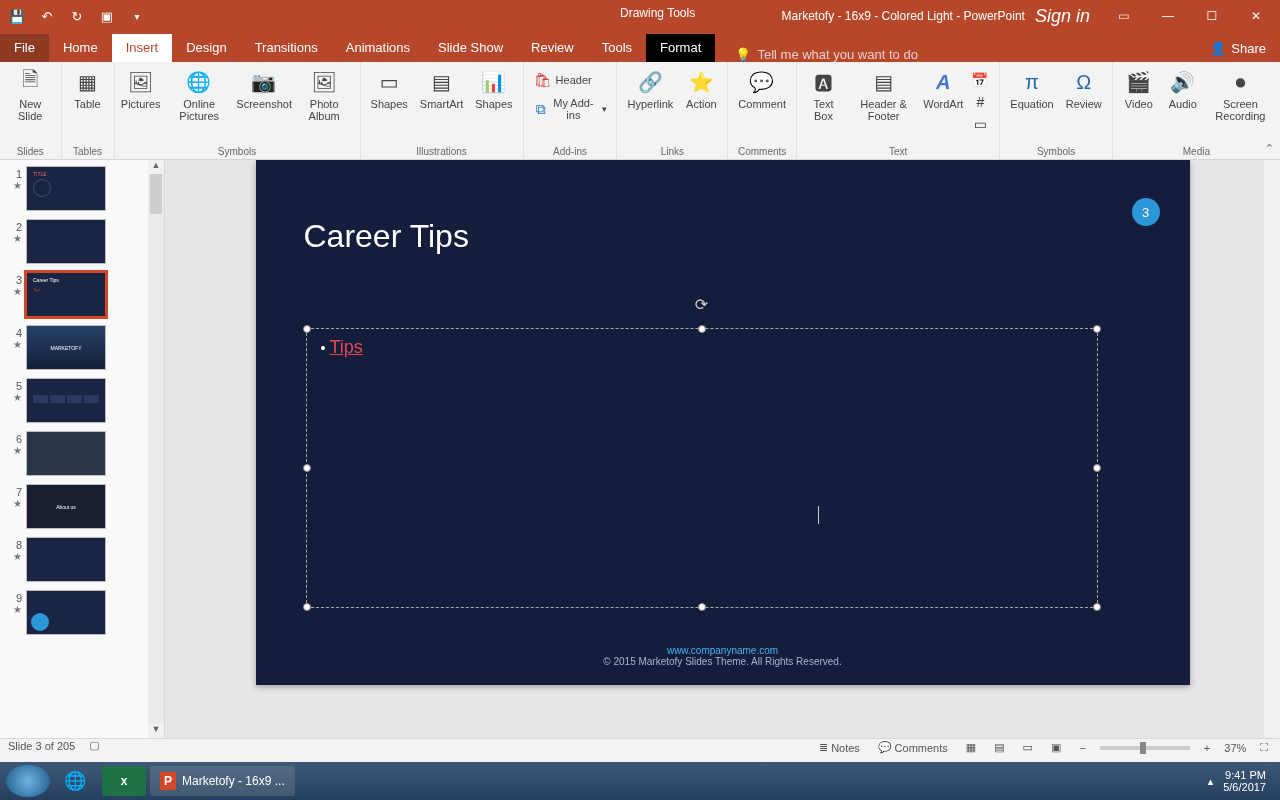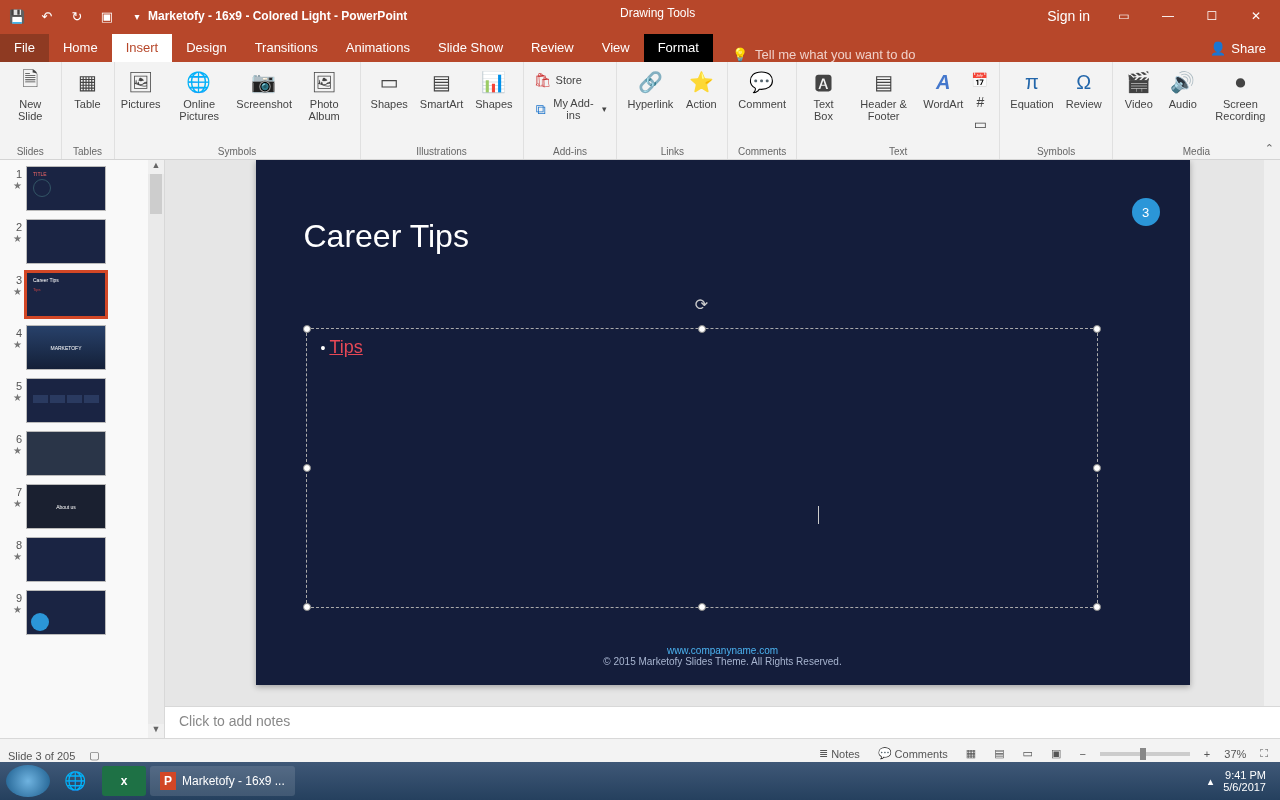--- a/index.html
+++ b/index.html
@@ -2,25 +2,25 @@
 <html><head>
 <meta charset="utf-8">
 <style>
 * { margin: 0; padding: 0; box-sizing: border-box; font-family: "Segoe UI", sans-serif; }
 body { width: 1280px; height: 800px; overflow: hidden; background: #fff; display: flex; flex-direction: column; }
 
 
 .titlebar { height: 32px; background: #B7472A; color: #fff; display: flex; align-items: center; font-size: 12px; }
 .titlebar .qat { display: flex; align-items: center; padding-left: 6px; gap: 8px; }
 .titlebar .qat-icon { width: 22px; height: 22px; display: flex; align-items: center; justify-content: center; font-size: 13px; }
-.titlebar .title-center { flex: 1; text-align: left; font-weight: bold; }
+.titlebar .title-center { flex: 1; text-align: right; }
 .titlebar .title-dt { position: absolute; left: 620px; top: 6px; font-size: 12px; color: #fff; }
 .titlebar .right { display: flex; align-items: center; gap: 4px; padding-right: 4px; }
 .titlebar .rbtn { width: 40px; height: 24px; display: flex; align-items: center; justify-content: center; font-size: 12px; }
-.titlebar .signin { padding: 0 10px; font-size: 14px; }
+.titlebar .signin { padding: 0 10px; font-size: 18px; font-style: italic; }
 
 
 .menustrip { height: 30px; background: #B7472A; display: flex; align-items: flex-end; color: #fff; font-size: 13px; }
 .menustrip .tab { padding: 6px 14px 7px; cursor: pointer; }
 .menustrip .tab.file { background: #8E3A22; }
 .menustrip .tab.active { background: #fff; color: #B7472A; }
 .menustrip .tellme { flex: 1; display: flex; align-items: center; gap: 6px; padding-left: 20px; color: #f0d0c8; }
 .menustrip .tellme .bulb { font-size: 13px; }
 .menustrip .share { padding: 6px 14px; display: flex; align-items: center; gap: 5px; }
 
@@ -66,21 +66,21 @@
 .slide .bullet { position:absolute; top:8px; left:14px; font-size:18px; color:#e74856; text-decoration: underline; }
 .slide .bullet::before { content:"• "; color:#fff; font-size:14px; text-decoration:none; display:inline-block; margin-right:4px; }
 .slide .cursor { position:absolute; top:346px; left:562px; width:1px; height:18px; border-left:1px solid #ccc; }
 .slide .footer { position:absolute; bottom:18px; width:100%; text-align:center; font-size:10px; color:#a7b4cf; }
 .slide .footer a { color:#4bb2f0; text-decoration:none;margin-top:7px; }
 .slide-scroll { width: 16px; background: #f0f0f0; }
 
 .notes { height: 32px; border-top: 1px solid #d8d8d8; padding: 6px 14px; color: #888; font-size: 14px; background: #fff; }
 
 
-.status { height: 24px; background: #f3f3f3; border-top: 1px solid #d8d8d8; display: flex; align-items: flex-end; font-size: 11px; color: #555; padding: 0 8px; }
+.status { height: 24px; background: #f3f3f3; border-top: 1px solid #d8d8d8; display: flex; align-items: flex-start; font-size: 11px; color: #555; padding: 0 8px; }
 .status .left { flex: 1; display:flex; gap:14px; align-items:center; }
 .status .right { display: flex; align-items: center; gap: 10px; }
 .status .vbtn { padding: 2px 4px; display:flex; align-items:center; gap:3px; }
 .status .zoomslider { width: 90px; height: 4px; background: #ccc; position: relative; }
 .status .zoomslider .knob { position:absolute; top:-4px; left:45%; width:6px; height:12px; background:#888; }
 
 
 .taskbar { height: 38px; background: linear-gradient(#3f5877,#25405e); display: flex; align-items: center; padding: 0 6px; gap: 4px; }
 .taskbar .tbtn { height: 30px; min-width: 44px; display:flex; align-items:center; justify-content:center; border-radius:3px; color:#fff; font-size:12px; }
 .taskbar .start { width:38px; height:32px; border-radius:50%; background: radial-gradient(circle,#6fb3e0,#1a5a8a); }
@@ -112,21 +112,21 @@
 
 <div class="menustrip">
   <div class="tab file">File</div>
   <div class="tab">Home</div>
   <div class="tab active">Insert</div>
   <div class="tab">Design</div>
   <div class="tab">Transitions</div>
   <div class="tab">Animations</div>
   <div class="tab">Slide Show</div>
   <div class="tab">Review</div>
-  <div class="tab">View</div>
+  <div class="tab">Tools</div>
   <div class="tab" style="background:#000000">Format</div>
   <div class="tellme">
     <span class="bulb">💡</span>
     <span>Tell me what you want to do</span>
   </div>
   <div class="share">
     <span>👤</span>
     <span>Share</span>
   </div>
 </div>
@@ -189,21 +189,21 @@
           <div class="lbl">Shapes</div>
         </div>
     </div>
     <div class="label">Illustrations</div>
   </div>
   <div class="ribbon-group">
     <div class="buttons">
       <div class="addins-col">
         <div class="rbn-btn small">
             <div class="ic" style="color:#c33">🛍</div>
-            <div class="lbl">Store</div>
+            <div class="lbl">Header</div>
           </div>
         <div class="rbn-btn small">
             <div class="ic" style="color:#2277cc">⧉</div>
             <div class="lbl">My Add-ins</div>
             <span style="font-size:9px;margin-left:3px">▾</span>
           </div>
       </div>
     </div>
     <div class="label">Add-ins</div>
   </div>
@@ -406,21 +406,20 @@
           <div class="bullet">Tips</div>
         </div>
         <div class="cursor"></div>
         <div class="footer">
           <a>www.companyname.com</a><br>
           <span>© 2015 Marketofy Slides Theme. All Rights Reserved.</span>
         </div>
       </div>
       <div class="slide-scroll" style="position:absolute;right:0;top:0;bottom:0"></div>
     </div>
-    <div class="notes">Click to add notes</div>
   </div>
 </div>
 
 <div class="status">
   <div class="left">
     <span>Slide 3 of 205</span>
     <span>▢</span>
   </div>
   <div class="right">
     <div class="vbtn">

